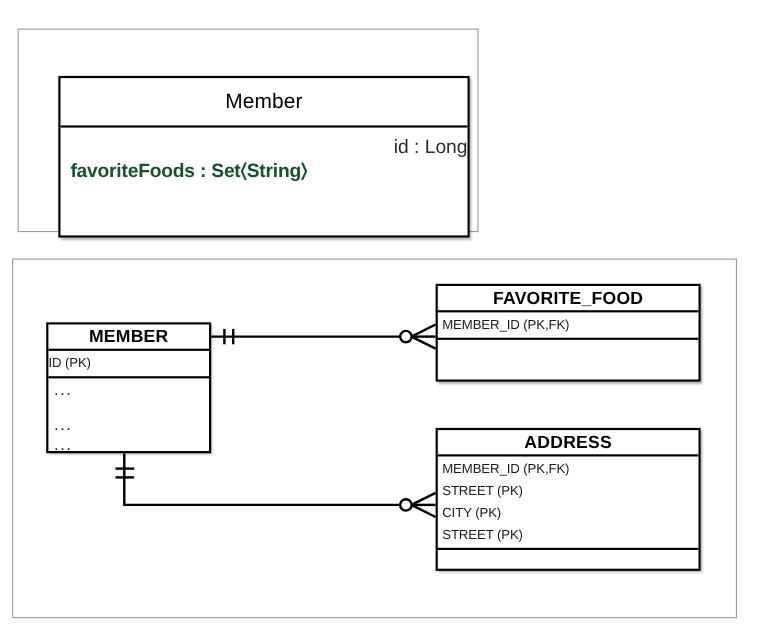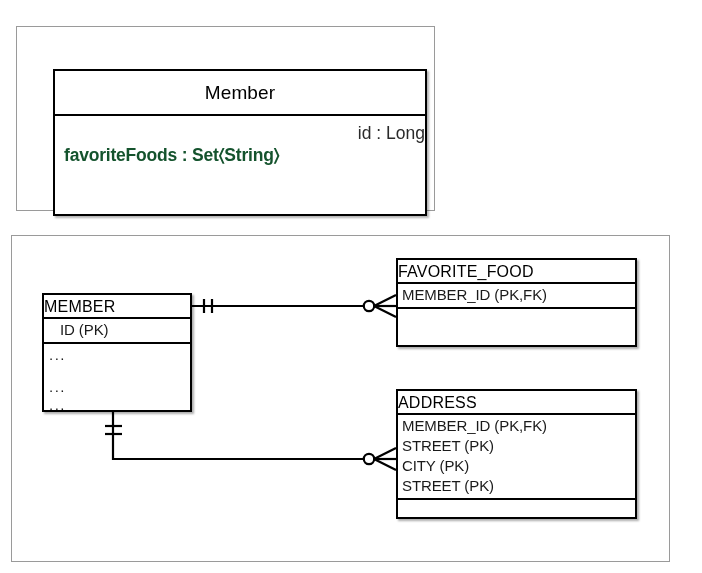--- a/index.html
+++ b/index.html
@@ -68,47 +68,47 @@
 
   
   .er-table {
     position: absolute;
     border: 2px solid #000000;
     background: #ffffff;
     box-sizing: border-box;
     box-shadow: 2px 2px 2px rgba(0,0,0,0.32);
   }
   .er-table-title {
-    text-align: left;
+    text-align: center;
     font-size: 16px;
-    font-weight: 400;
+    font-weight: 700;
     color: #000000;
     border-bottom: 2px solid #000000;
     line-height: 23px;
     height: 24px;
     box-sizing: border-box;
     letter-spacing: 0.2px;
   }
   .er-cols {
     border-bottom: 2px solid #000000;
     padding: 1px 0 2px 4px;
     box-sizing: border-box;
   }
   .er-col {
-    font-size: 15px;
+    font-size: 12px;
     line-height: 20px;
     color: #1a1a1a;
     white-space: nowrap;
     letter-spacing: -0.1px;
   }
   .er-footer { height: 20px; }
 
   
   #table-member { left: 42px; top: 293px; width: 150px; height: 119px; }
-  #table-member .er-cols { padding-left: 16px; }
+  #table-member .er-cols { padding-left: 0; }
   #member-body { padding: 2px 0 0 5px; box-sizing: border-box; height: 52px; }
   .member-dots {
     font-size: 15px;
     color: #1a1a1a;
     line-height: 14px;
     letter-spacing: 1.5px;
   }
   #member-dot-1 { margin-top: 2px; }
   #member-dot-2 { margin-top: 18px; }
   #member-dot-3 { margin-top: 4px; }

